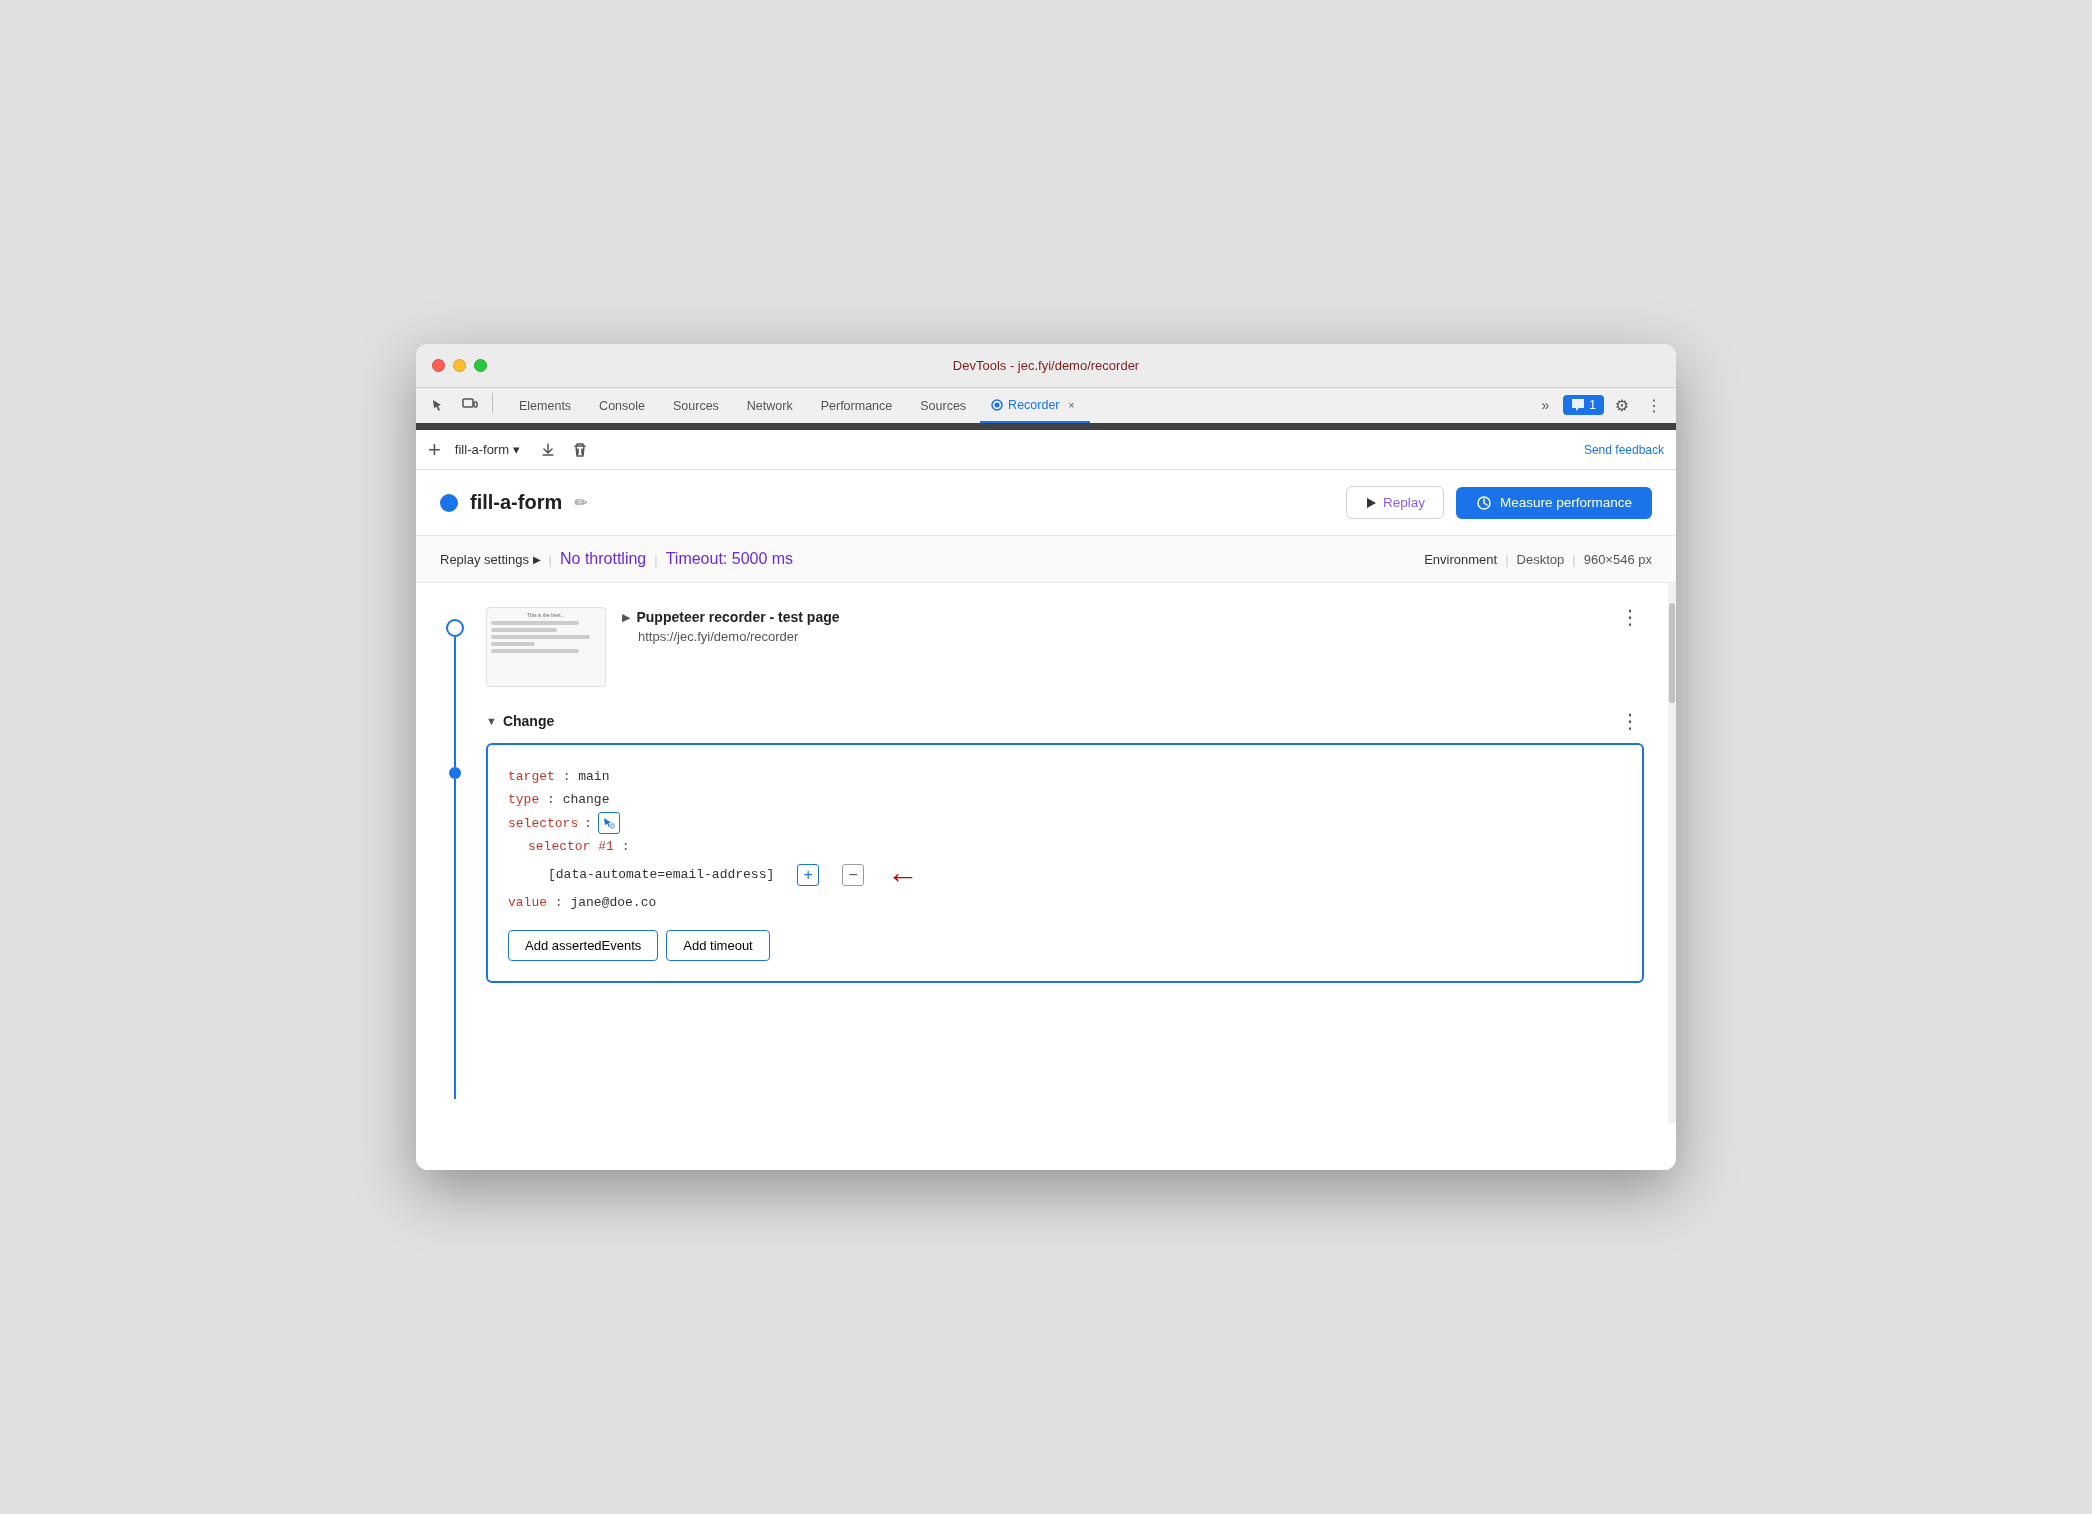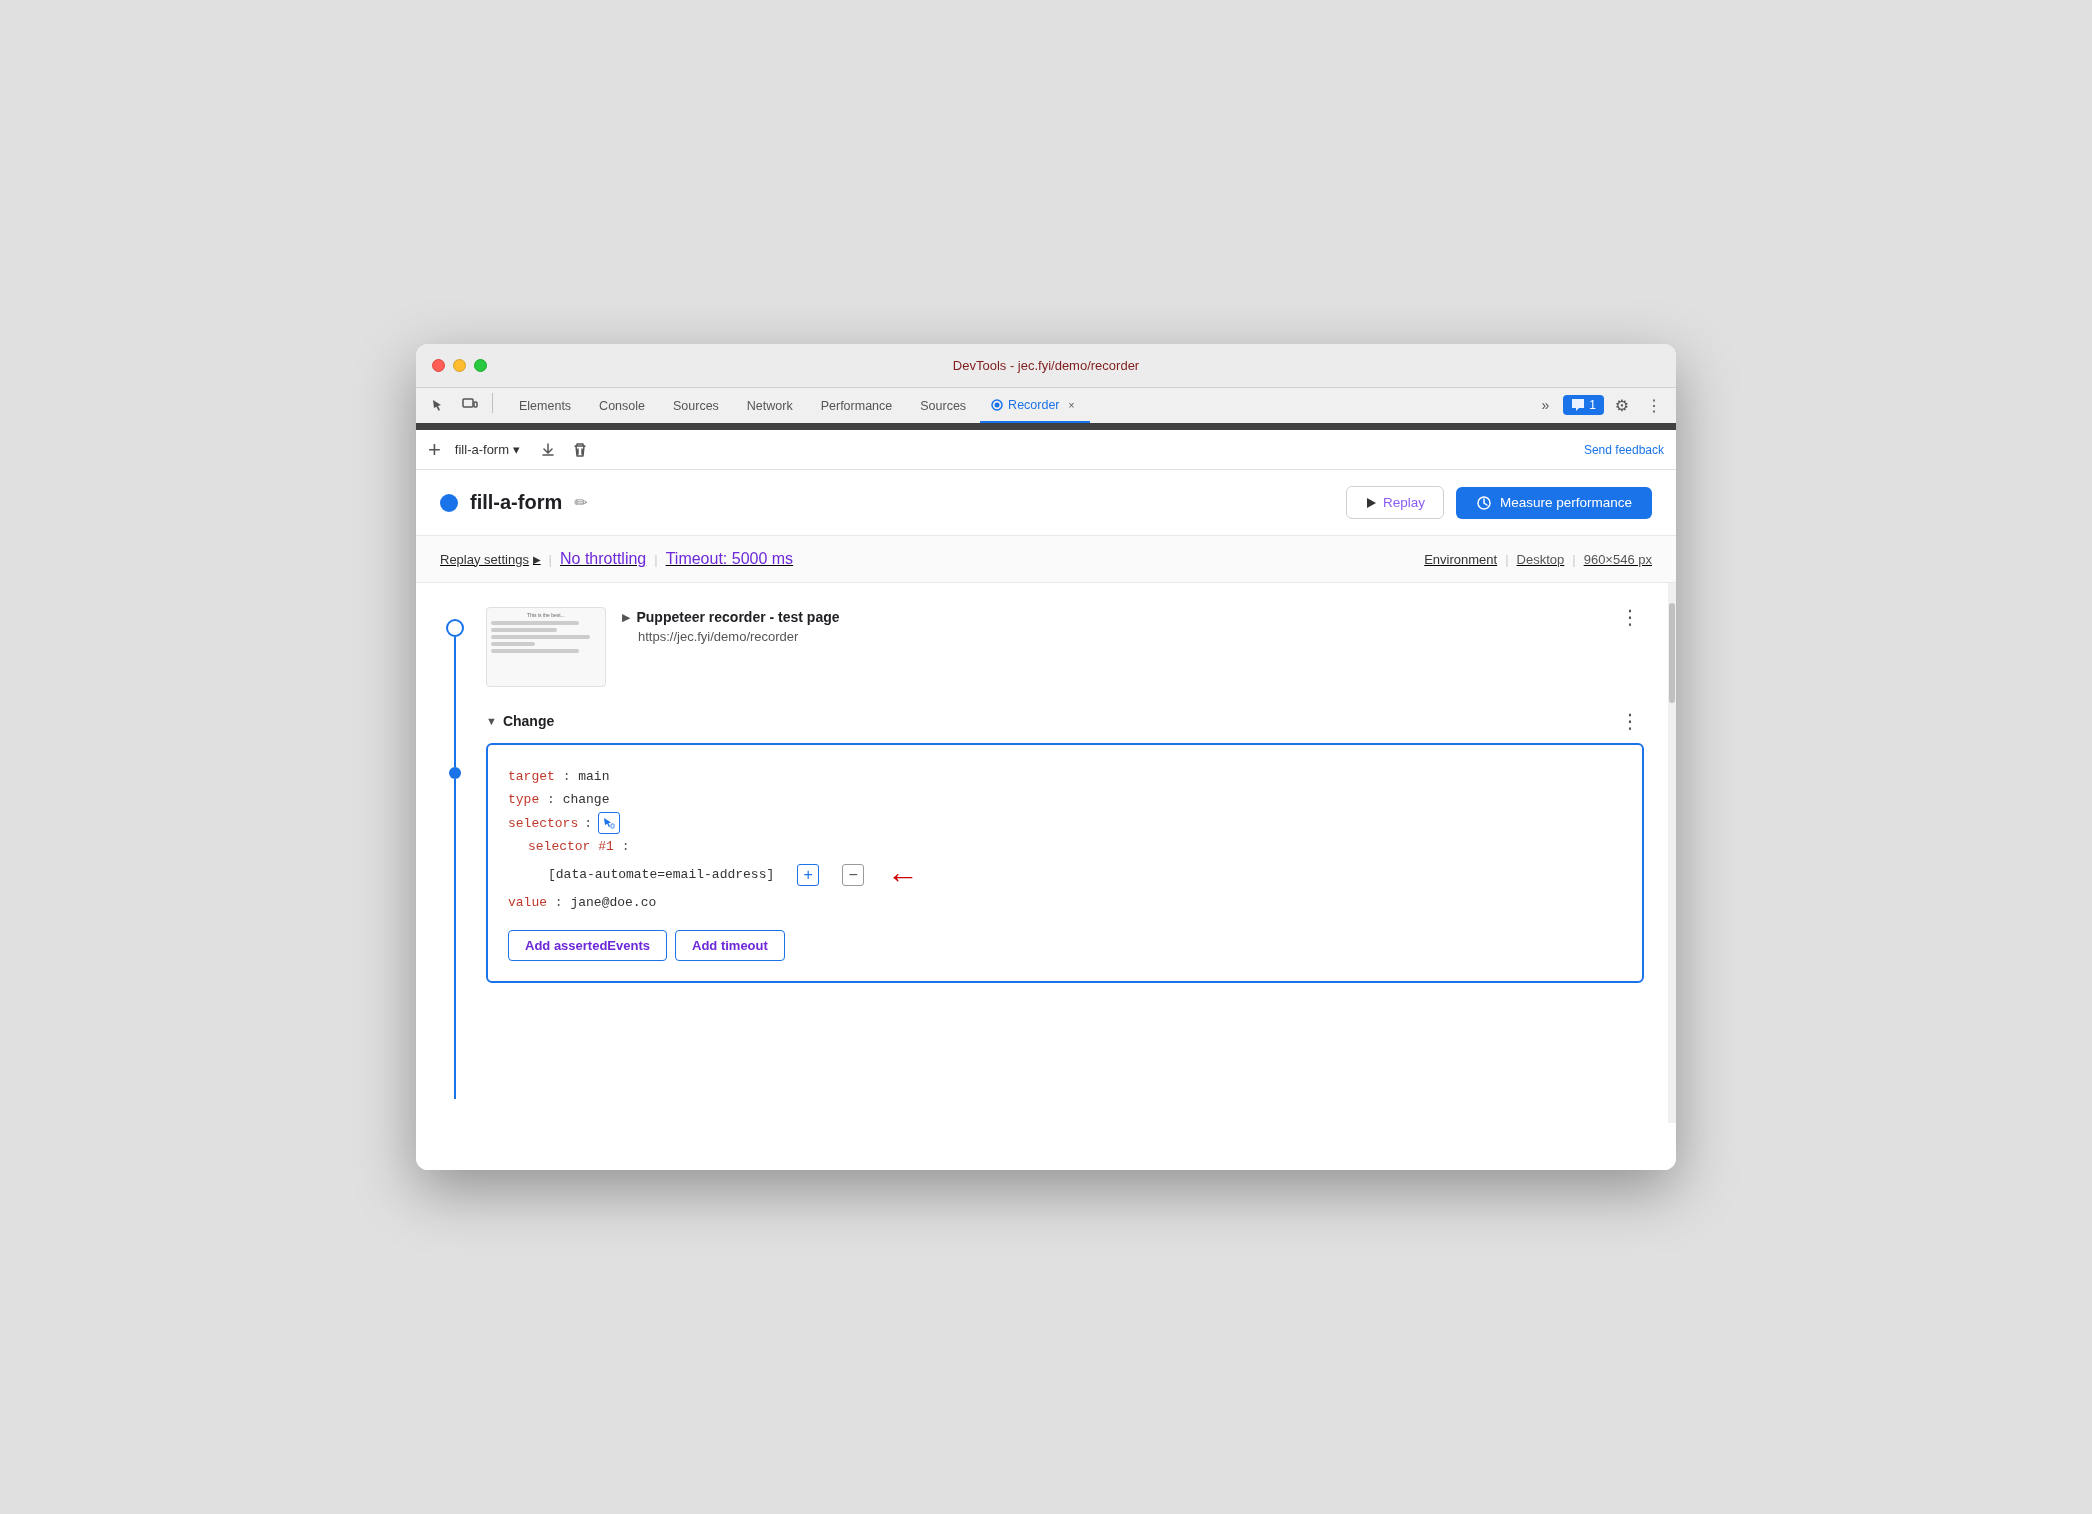--- a/index.html
+++ b/index.html
@@ -262,21 +262,20 @@
       font-weight: 500;
     }
 
     
     .replay-settings {
       display: flex;
       justify-content: space-between;
       padding: 14px 24px;
       border-bottom: 1px solid #e8e8e8;
       background: #fafafa;
-      text-decoration: underline;
     }
     .settings-left {
       display: flex;
       align-items: center;
       gap: 8px;
     }
     .settings-label {
       font-size: 13px;
       font-weight: 500;
       color: #333;
@@ -417,24 +416,24 @@
     .action-buttons {
       display: flex;
       gap: 8px;
       margin-top: 16px;
     }
     .btn-action {
       padding: 7px 16px;
       border: 1px solid #1a73e8;
       border-radius: 4px;
       background: white;
-      color: #6d28d9;
-      font-size: 13px;
-      cursor: pointer;
-      font-weight: 700;
+      color: #000000;
+      font-size: 13px;
+      cursor: pointer;
+      font-weight: 400;
     }
 
     .colon { color: #555; }
 
     .thumb-mini-title {
       font-size: 5px;
       color: #666;
       margin-bottom: 2px;
       text-align: center;
     }

